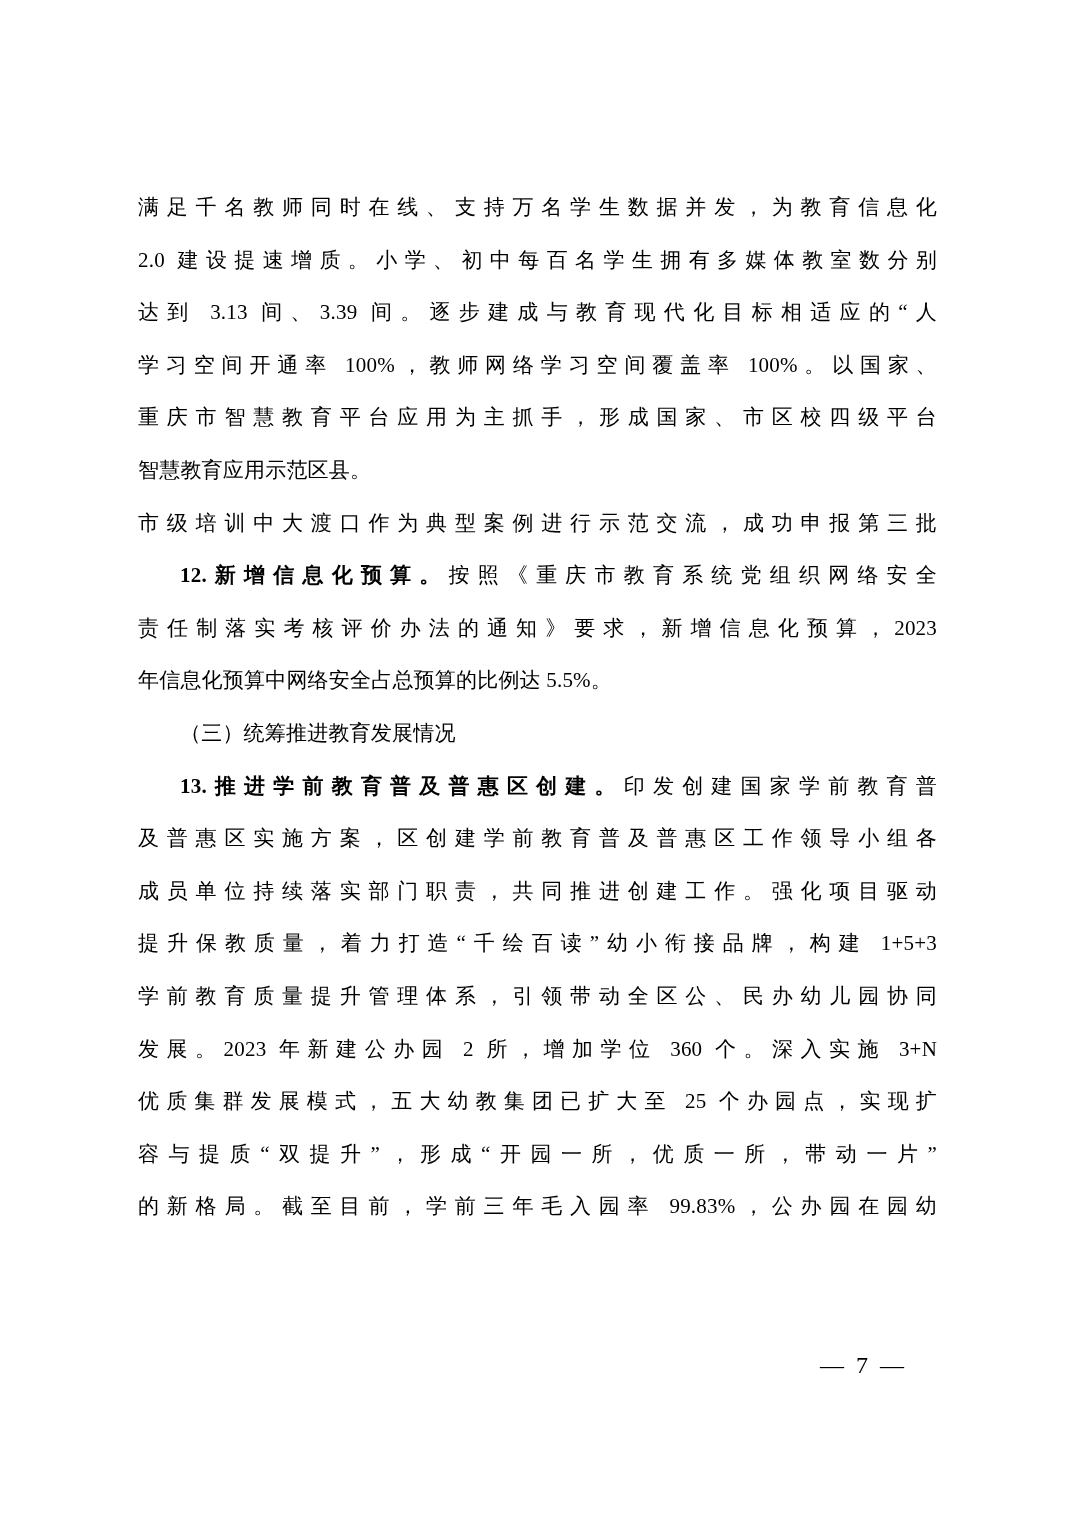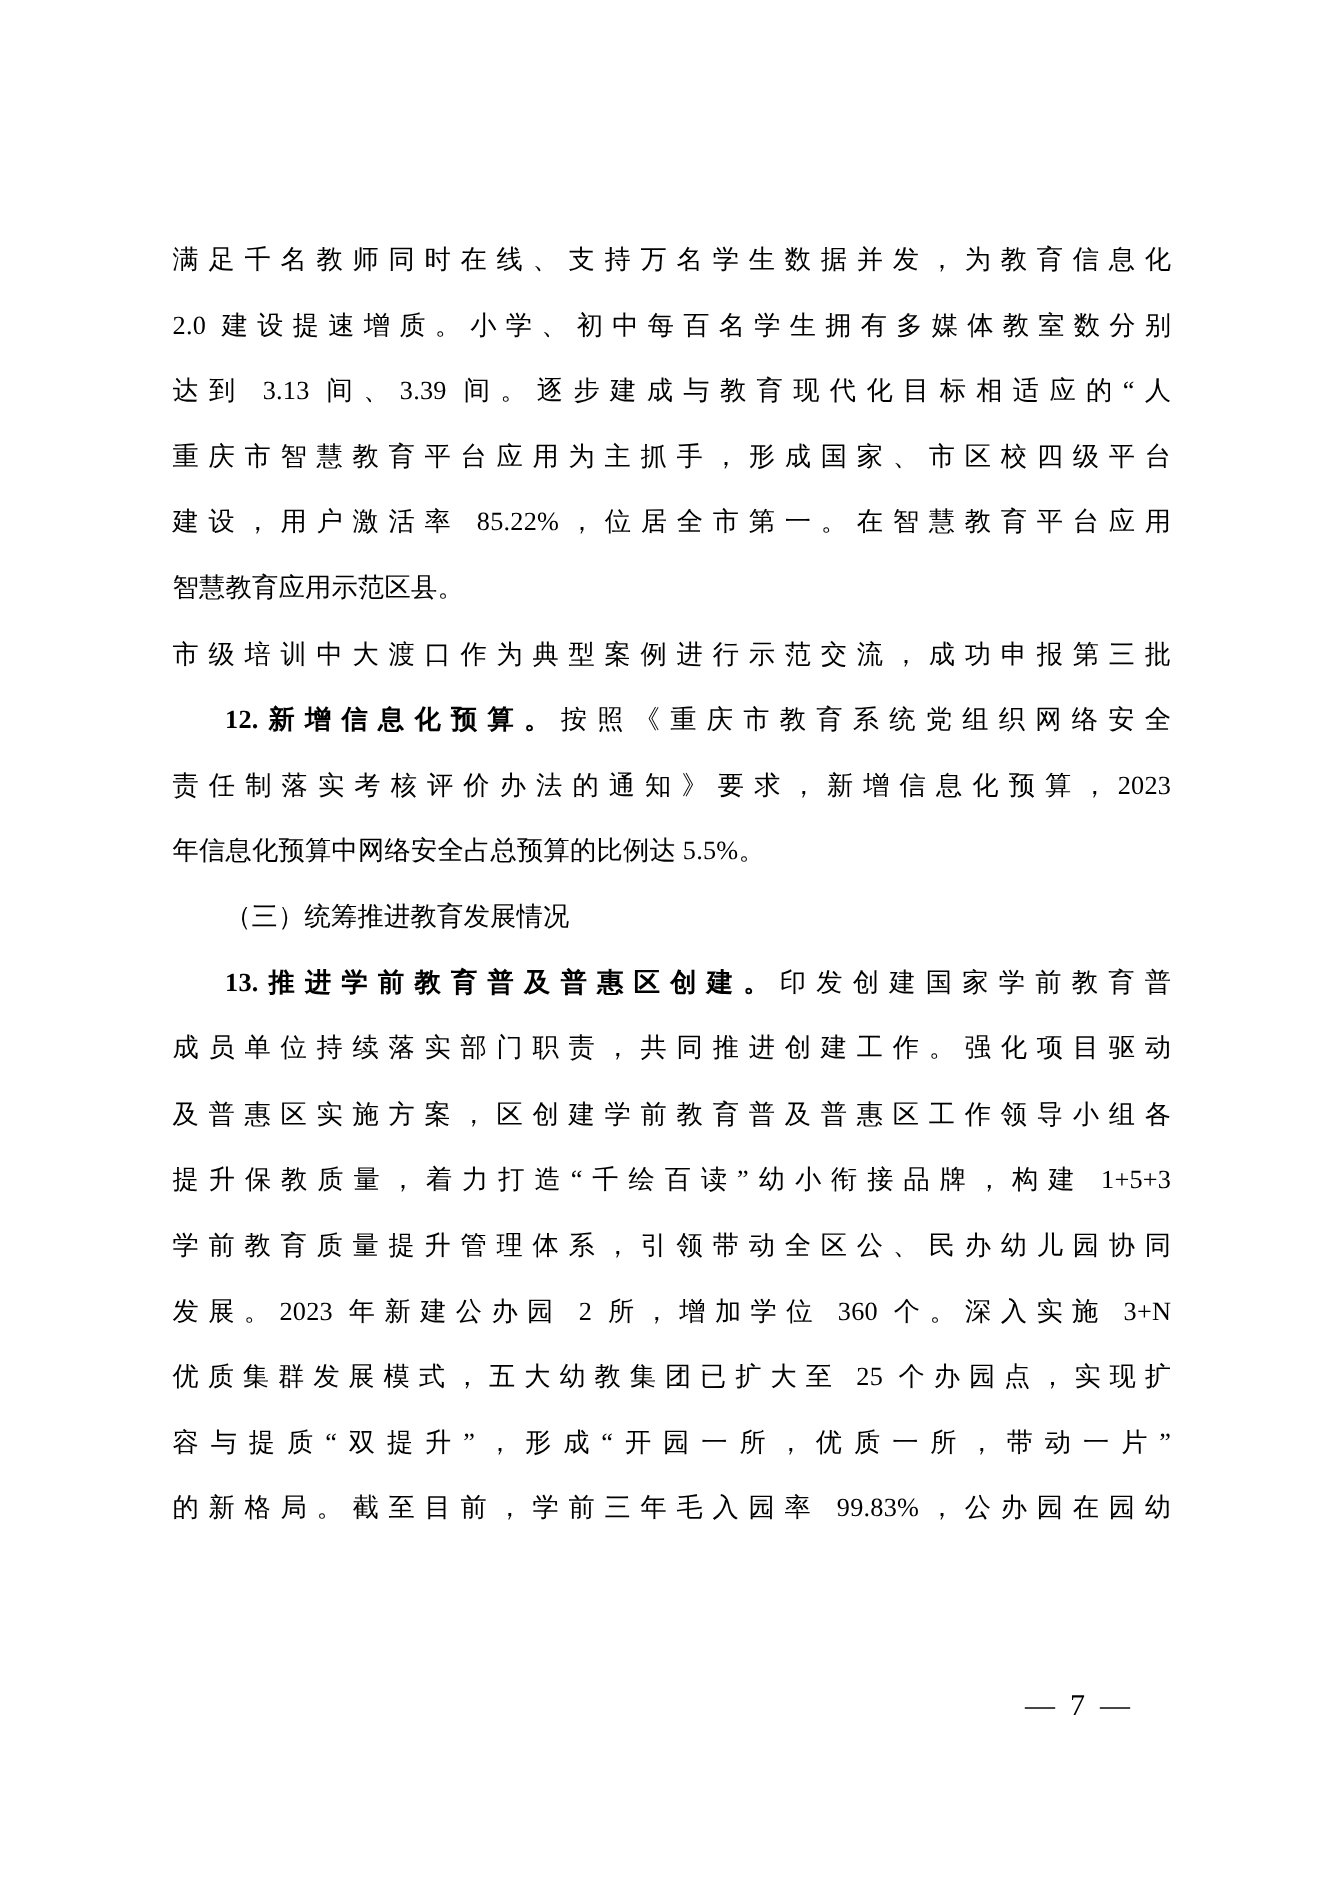--- a/index.html
+++ b/index.html
@@ -59,31 +59,31 @@
   }
 </style>
 </head>
 <body>
 
 <div class="page">
   <div class="text-block">
       <div class="line fill"><span class="seg">满足千名教师同时在线、支持万名学生数据并发，为教育信息化</span></div>
       <div class="line fill"><span class="seg">2.0 建设提速增质。小学、初中每百名学生拥有多媒体教室数分别</span></div>
       <div class="line fill"><span class="seg">达到 3.13 间、3.39 间。逐步建成与教育现代化目标相适应的“人</span></div>
+      <div class="line fill"><span class="seg">学习空间开通率 100%，教师网络学习空间覆盖率 100%。以国家、</span></div>
       <div class="line fill"><span class="seg">重庆市智慧教育平台应用为主抓手，形成国家、市区校四级平台</span></div>
-      <div class="line fill"><span class="seg">建设，用户激活率 85.22%，位居全市第一。在智慧教育平台应用</span></div>
       <div class="line"><span class="seg">智慧教育应用示范区县。</span></div>
       <div class="line fill"><span class="seg">市级培训中大渡口作为典型案例进行示范交流，成功申报第三批</span></div>
       <div class="line indent fill"><span class="seg b">12.新增信息化预算。</span><span class="seg">按照《重庆市教育系统党组织网络安全</span></div>
       <div class="line fill"><span class="seg">责任制落实考核评价办法的通知》要求，新增信息化预算，2023</span></div>
       <div class="line"><span class="seg">年信息化预算中网络安全占总预算的比例达 5.5%。</span></div>
       <div class="line indent kaiti"><span class="seg">（三）统筹推进教育发展情况</span></div>
       <div class="line indent fill"><span class="seg b">13.推进学前教育普及普惠区创建。</span><span class="seg">印发创建国家学前教育普</span></div>
+      <div class="line fill"><span class="seg">及普惠区实施方案，区创建学前教育普及普惠区工作领导小组各</span></div>
       <div class="line fill"><span class="seg">成员单位持续落实部门职责，共同推进创建工作。强化项目驱动</span></div>
-      <div class="line fill"><span class="seg">及普惠区实施方案，区创建学前教育普及普惠区工作领导小组各</span></div>
       <div class="line fill"><span class="seg">提升保教质量，着力打造“千绘百读”幼小衔接品牌，构建 1+5+3</span></div>
       <div class="line fill"><span class="seg">学前教育质量提升管理体系，引领带动全区公、民办幼儿园协同</span></div>
       <div class="line fill"><span class="seg">发展。2023 年新建公办园 2 所，增加学位 360 个。深入实施 3+N</span></div>
       <div class="line fill"><span class="seg">优质集群发展模式，五大幼教集团已扩大至 25 个办园点，实现扩</span></div>
       <div class="line fill"><span class="seg">容与提质“双提升”，形成“开园一所，优质一所，带动一片”</span></div>
       <div class="line fill"><span class="seg">的新格局。截至目前，学前三年毛入园率 99.83%，公办园在园幼</span></div>
     </div>
   <div class="page-num">— 7 —</div>
 </div>
 

